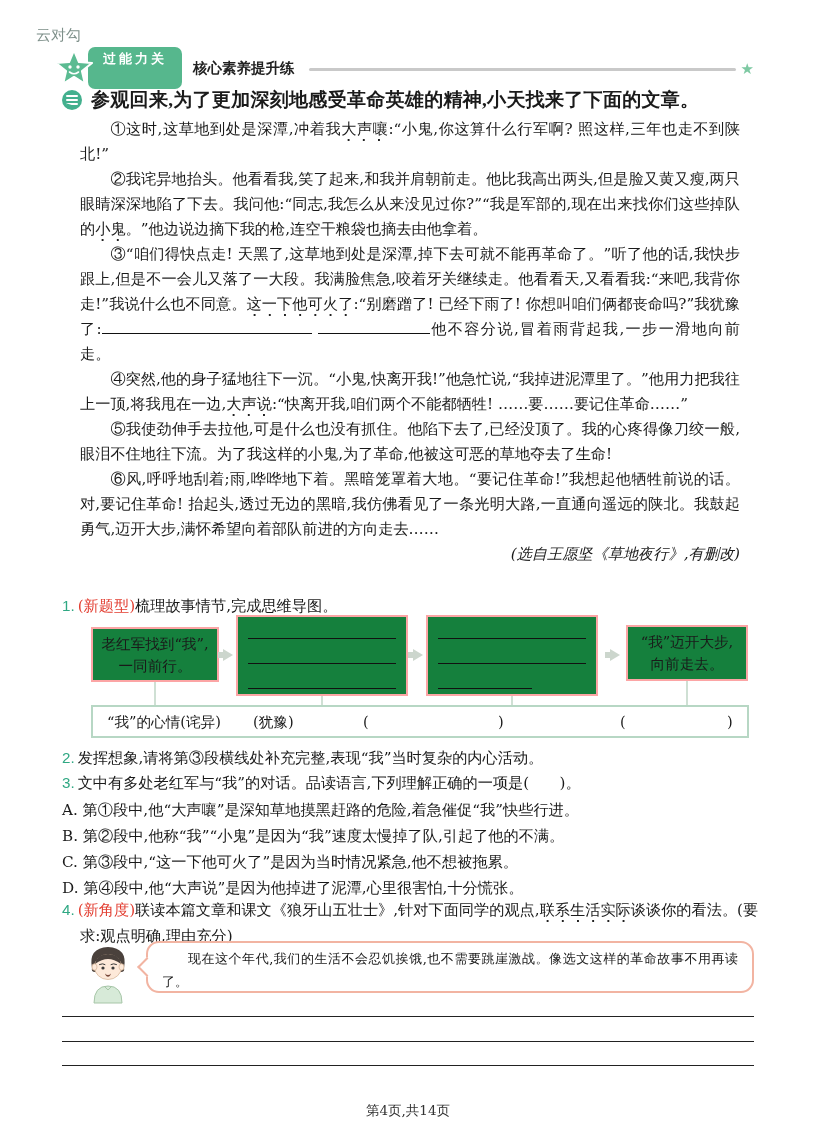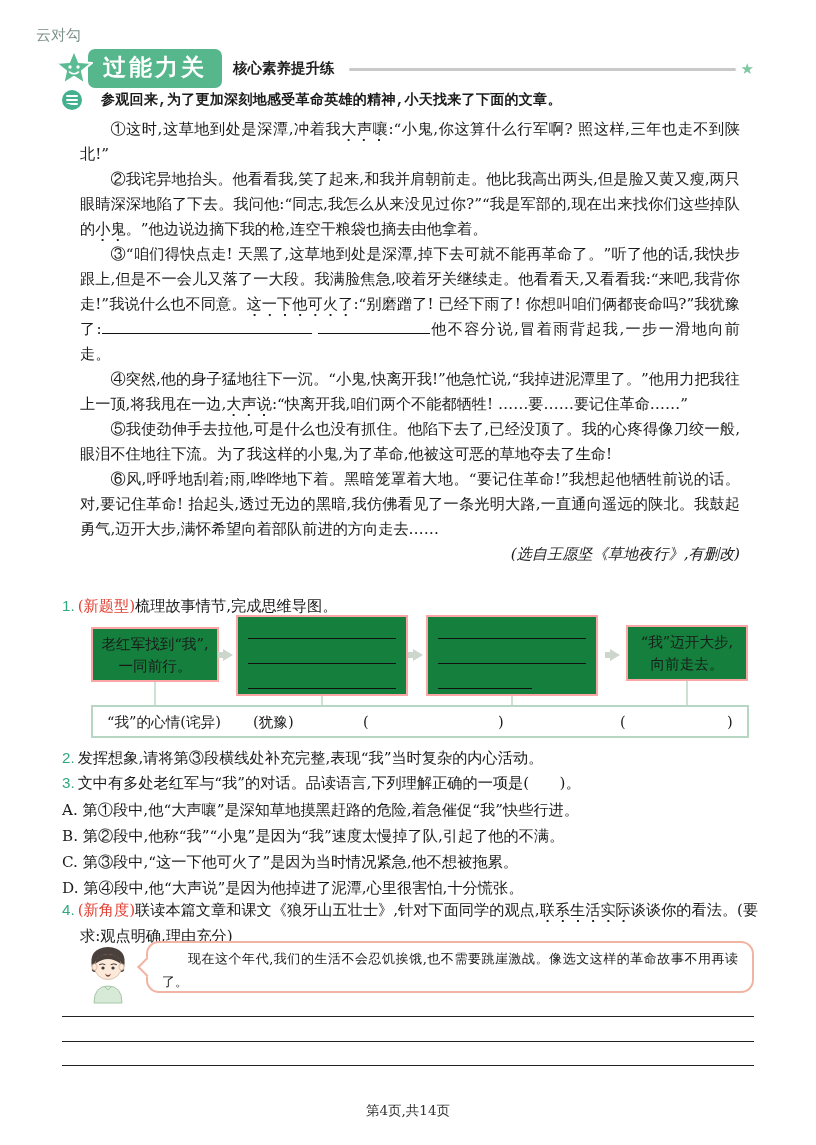--- a/index.html
+++ b/index.html
@@ -9,36 +9,36 @@
     font-family:"DejaVu Serif","Liberation Serif",serif; color:#1a1a1a; overflow:hidden;
   }
   
   .watermark { position:absolute; top:26px; left:36px; font-size:15px; color:#7d8f89;
     font-family:"Liberation Sans",sans-serif; }
   
   .header { position:absolute; top:48px; left:54px; right:62px; height:40px;
     display:flex; align-items:center; }
   .mascot { width:40px; height:40px; flex:0 0 40px; margin-right:0px; position:relative; z-index:2; }
   .badge { background:#56b78d; color:#fff; font-family:"Liberation Sans",sans-serif;
-    font-weight:bold; font-size:23px; padding:3px 15px 5px; border-radius:7px;
+    font-weight:bold; font-size:13px; padding:3px 15px 21px; border-radius:7px;
     letter-spacing:3px; margin-left:-6px; }
   .subtitle { font-family:"Liberation Sans",sans-serif; font-weight:bold; font-size:14.5px;
     color:#222; margin-left:11px; white-space:nowrap; }
   .hline { flex:1; height:3px; background:#c9c9c9; margin:2px 5px 0 14px; border-radius:2px; }
   .hstar { color:#7ec9a3; font-size:15px; margin-top:2px; }
   
   .intro { position:absolute; top:88px; left:62px; right:60px; display:flex; }
   .num-icon { width:20px; height:20px; border-radius:50%; background:#43b08e; position:relative;
     flex:0 0 20px; margin-top:2px; }
   .num-icon .bar { position:absolute; left:4px; right:4px; height:2.4px; background:#fff; border-radius:2px; }
   .num-icon .b1 { top:4.5px; } .num-icon .b2 { top:8.8px; } .num-icon .b3 { top:13.1px; }
   .num-icon::after { content:""; position:absolute; left:2px; bottom:-3px; width:0; height:0;
     border:4px solid transparent; border-top:5px solid #43b08e; transform:rotate(18deg); }
-  .intro-text { font-family:Liberation Mono, monospace; font-weight:bold; font-size:14px;
-    margin-left:19px; line-height:24px; letter-spacing:0.3px; }
+  .intro-text { font-family:Liberation Serif, serif; font-weight:bold; font-size:19px;
+    margin-left:9px; line-height:24px; letter-spacing:0.3px; }
   
   .passage { position:absolute; top:117px; left:80px; width:660px; font-size:15.2px;
     line-height:25px; text-align:justify; }
   .passage p { margin:0; text-indent:2em; }
   .passage p.source { text-align:right; text-indent:0;font-style:italic; }
   .em { background-image:radial-gradient(circle at center, #222 1.3px, transparent 1.45px);
     background-size:1em 4px; background-repeat:repeat-x; background-position:0 100%;
     padding-bottom:4px; }
   .blank { display:inline-block; border-bottom:1.6px solid #111; height:15px; vertical-align:baseline; }
   .blank-a { width:210px; } .blank-b { width:112px; }

